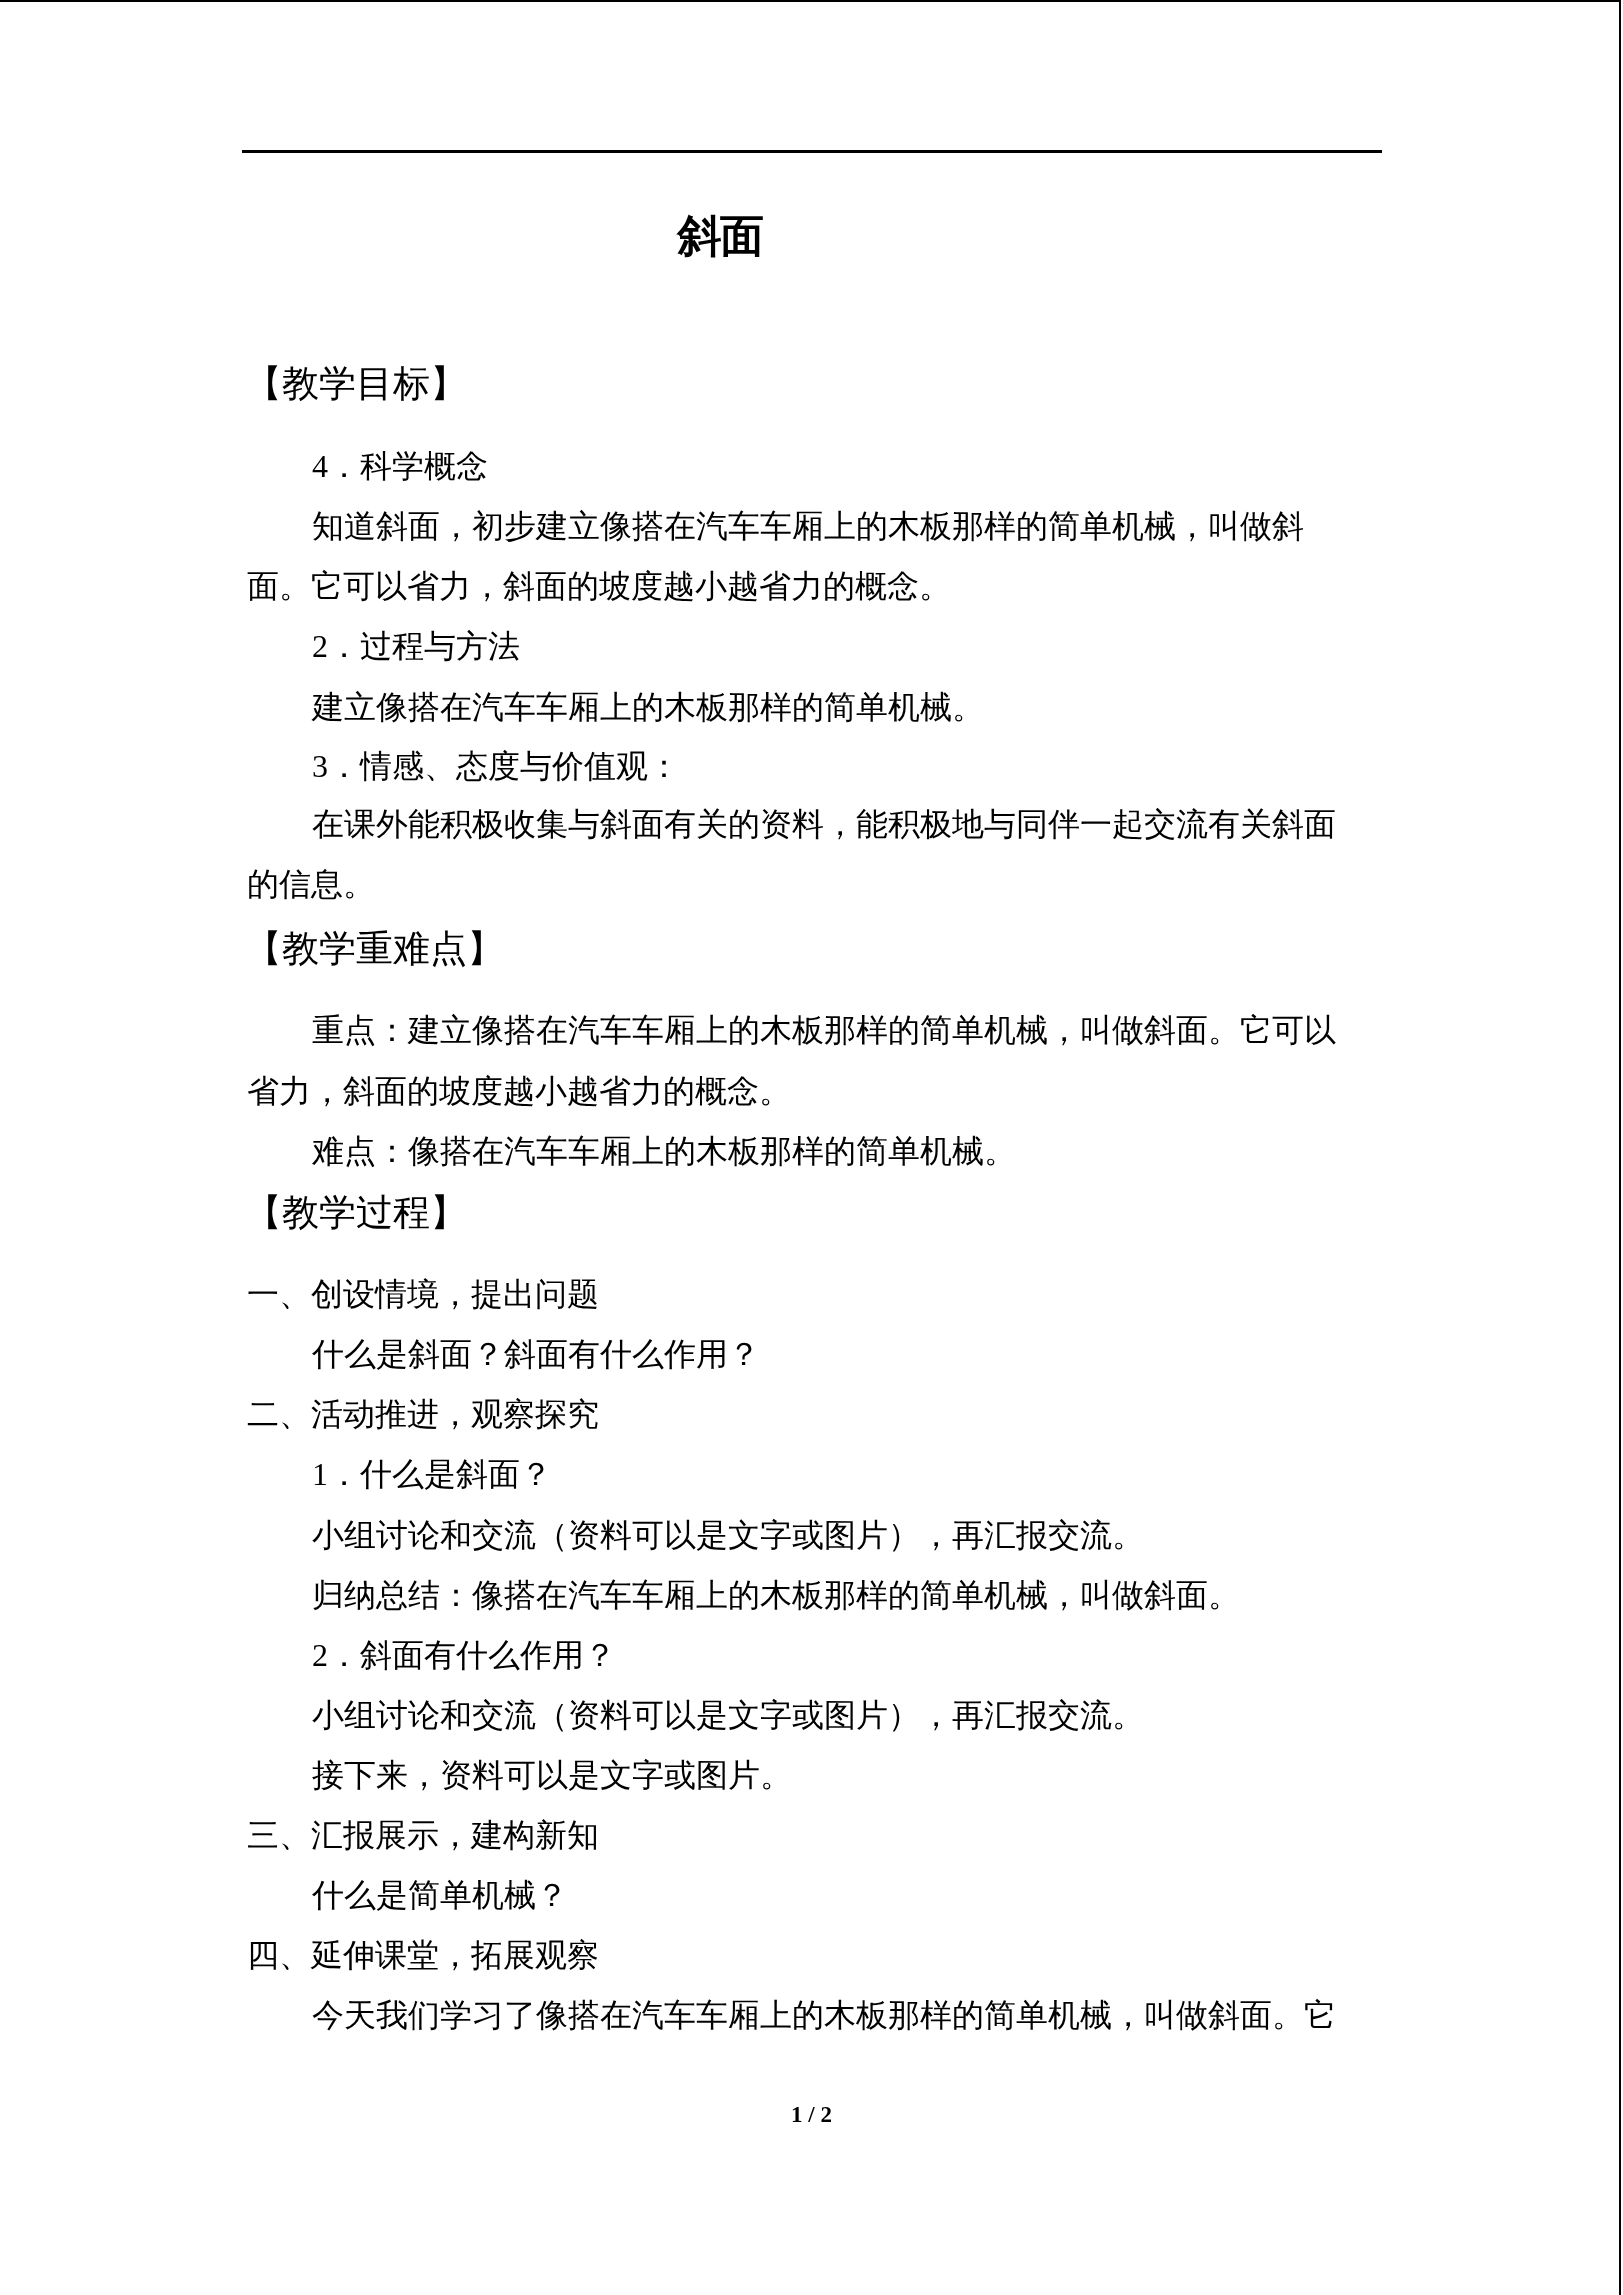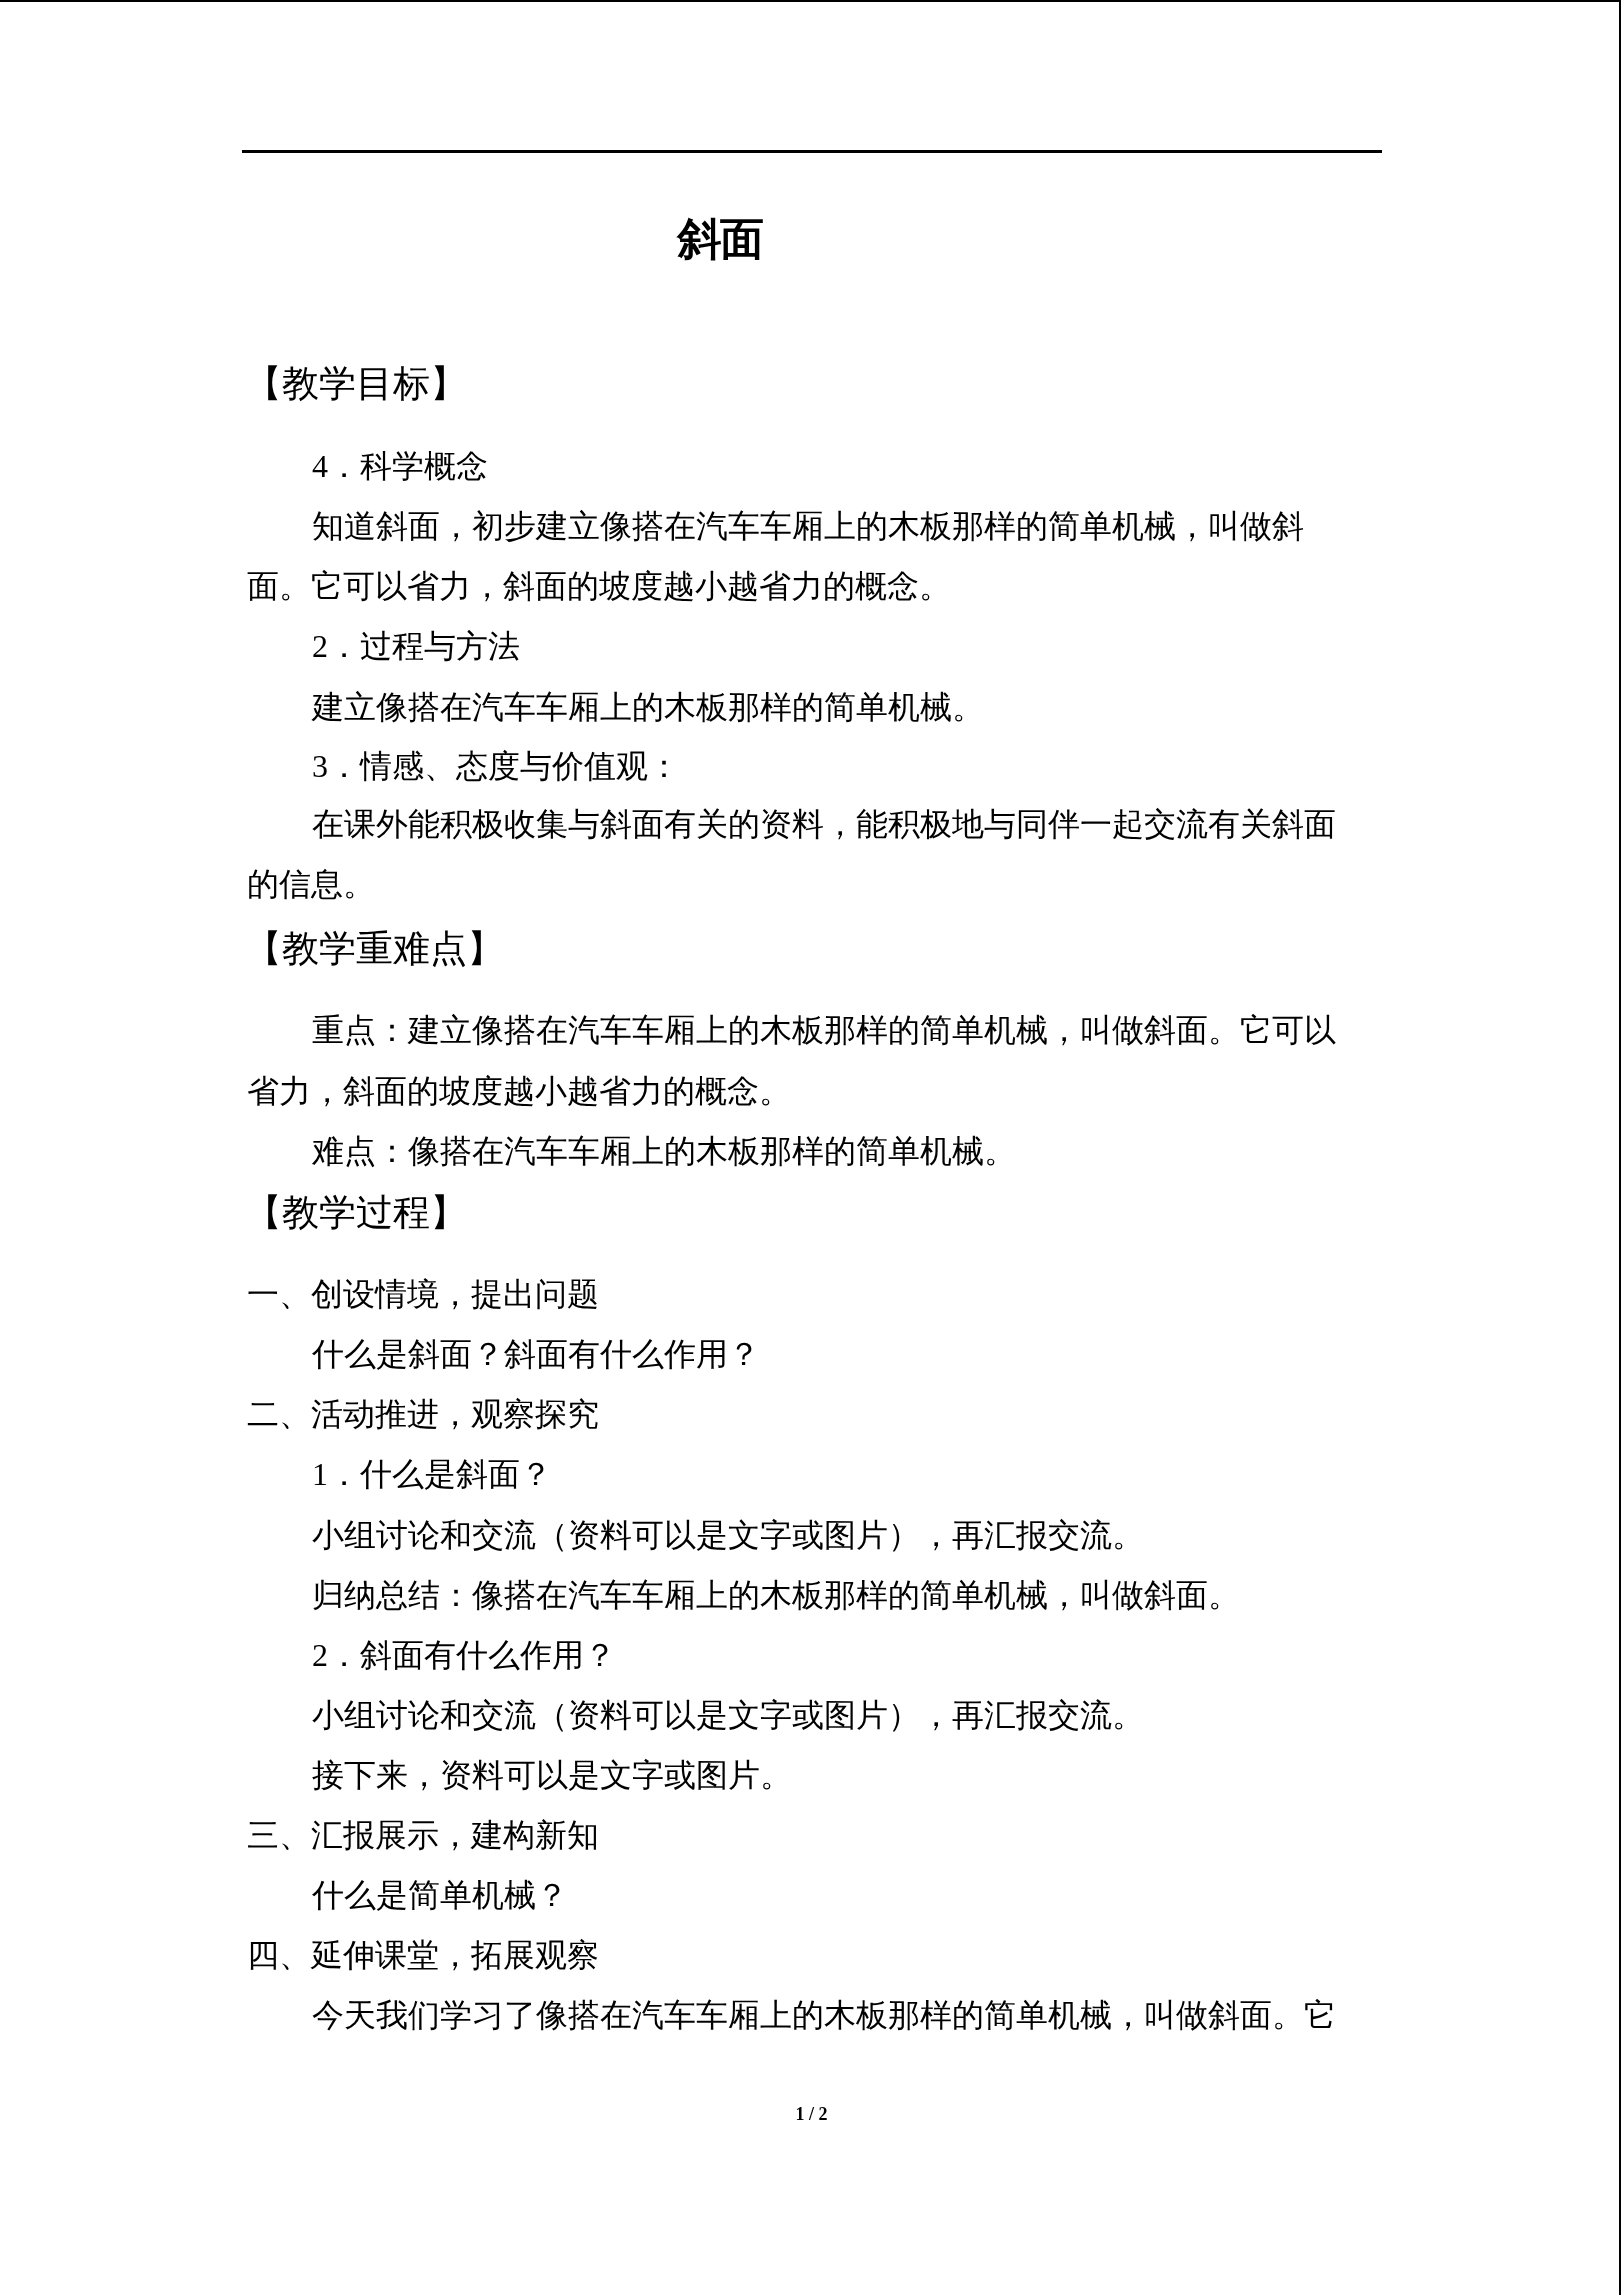--- a/index.html
+++ b/index.html
@@ -1,31 +1,31 @@
 <!DOCTYPE html>
 <html style="font-size:11px"><head>
 <meta charset="utf-8">
 <style>
   html, body { margin:0; padding:0; background:#ffffff; }
   body { width:1623px; height:2295px; position:relative; overflow:hidden; }
   .frame { position:absolute; left:0; top:0; width:1621px; height:2295px;
            border-top:2.7px solid #000; border-right:2px solid #000; box-sizing:border-box; }
   .rule { position:absolute; left:242px; top:150px; width:1140px; height:2.7px; background:#000; }
   .title { position:absolute; left:0; width:1440px; top:213px; text-align:center;
-           font-family:Liberation Sans, sans-serif; font-weight:bold;
+           font-family:Liberation Mono, monospace; font-weight:bold;
            font-size:44px; line-height:52px; color:#000; letter-spacing:-1.4px; }
   .line { position:absolute; left:247px; white-space:nowrap; color:#000;
           font-family:"Liberation Serif","DejaVu Serif",serif; font-size:32px;
           line-height:38px; height:38px; }
   .indent { left:312px; }
   .head { font-family:"Liberation Sans","DejaVu Sans",sans-serif; font-weight:normal;
           font-size:37px; line-height:45px; height:45px; left:245px; }
   .pagenum { position:absolute; left:0; width:1623px; top:2101px; text-align:center;
              font-family:"Liberation Serif","DejaVu Serif",serif; font-weight:bold;
-             font-size:18px; line-height:27px; color:#000; }
+             font-size:23px; line-height:27px; color:#000; }
 </style>
 </head>
 <body>
 
 <div class="frame"></div>
 <div class="rule"></div>
 
 <div class="title">斜面</div>
 
 <div class="line head" style="top:361px">【教学目标】</div>

